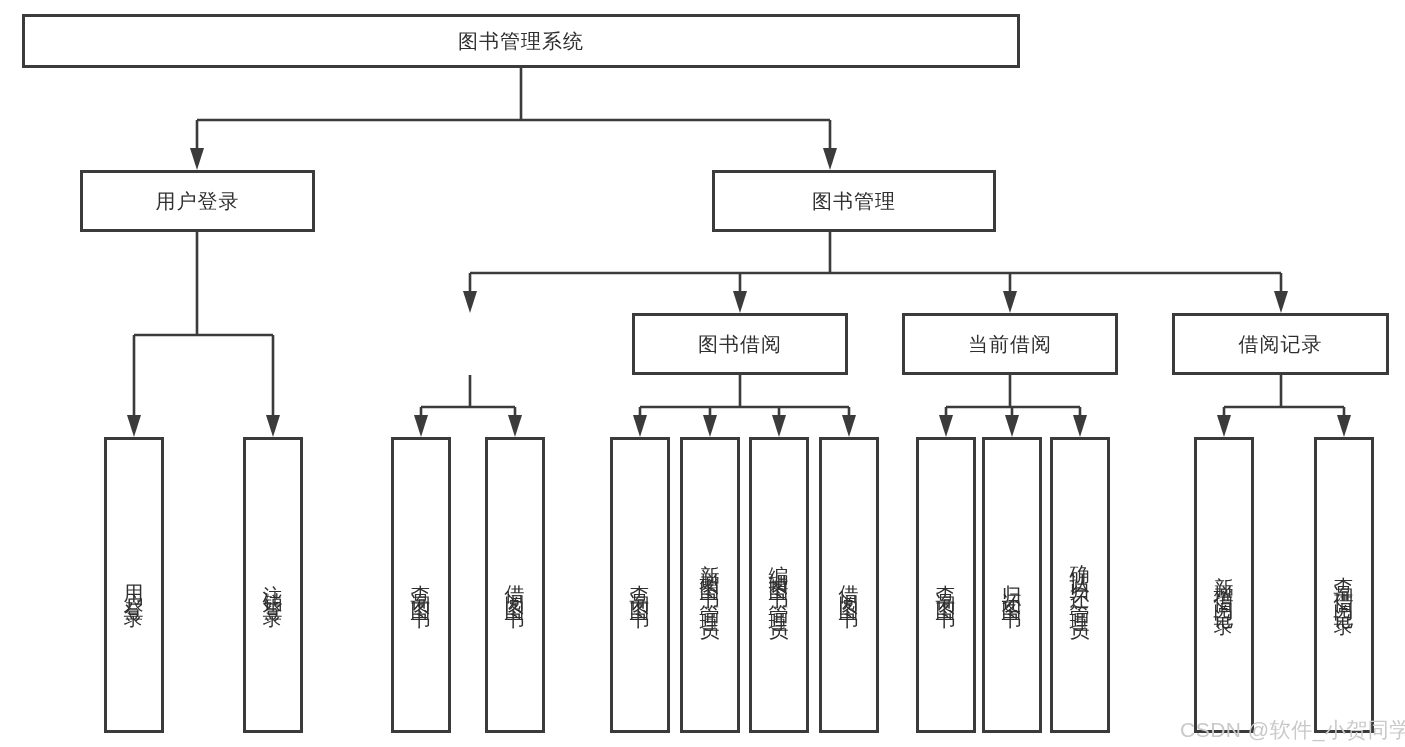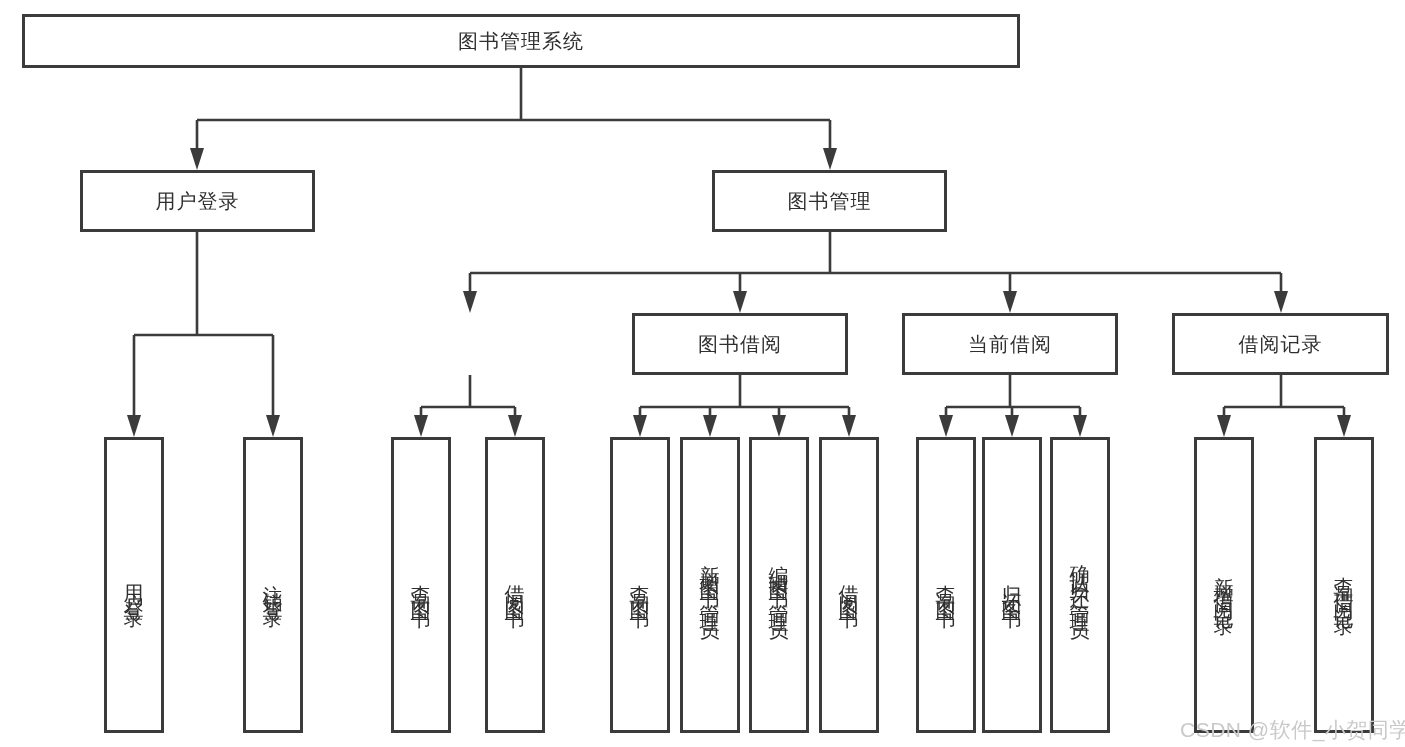--- a/index.html
+++ b/index.html
@@ -27,21 +27,21 @@
     letter-spacing:8px;
     line-height:1;
     color:#2f2f2f;
   }
 
   
   #root-box{left:22px;top:14px;width:998px;height:54px;}
 
   
   #n-user-login{left:80px;top:170px;width:235px;height:62px;}
-  #n-book-mgmt{left:712px;top:170px;width:235px;height:62px;}
+  #n-book-mgmt{left:712px;top:170px;width:284px;height:62px;}
 
   
   #n-newbook{left:362px;top:313px;width:216px;height:62px;}
   #n-borrow{left:632px;top:313px;width:216px;height:62px;}
   #n-current{left:902px;top:313px;width:216px;height:62px;}
   #n-records{left:1172px;top:313px;width:217px;height:62px;}
 
   
   .leaf{top:437px;width:60px;height:296px;}
   #l-login{left:104px;}

